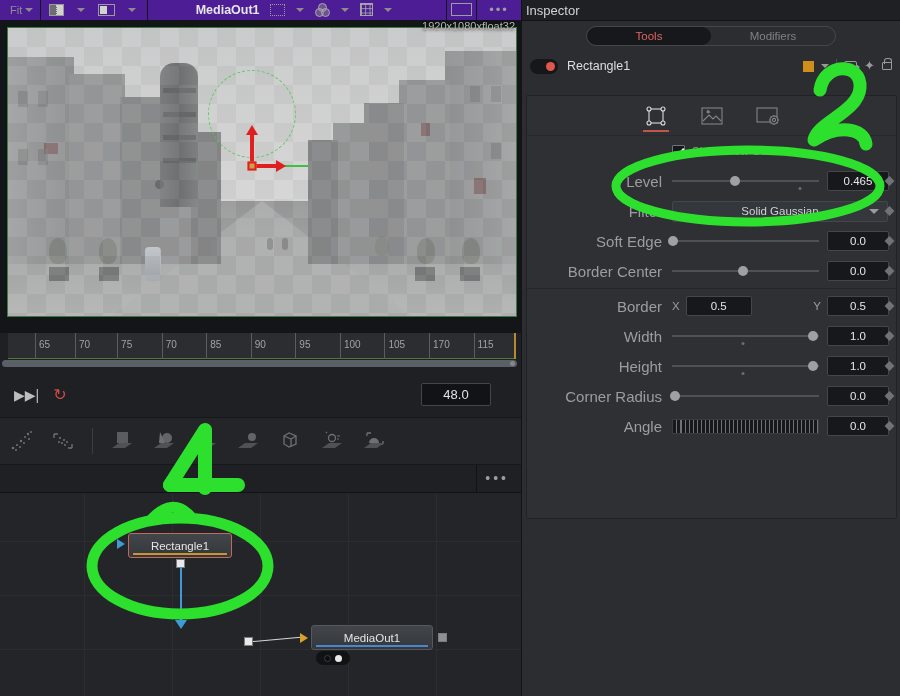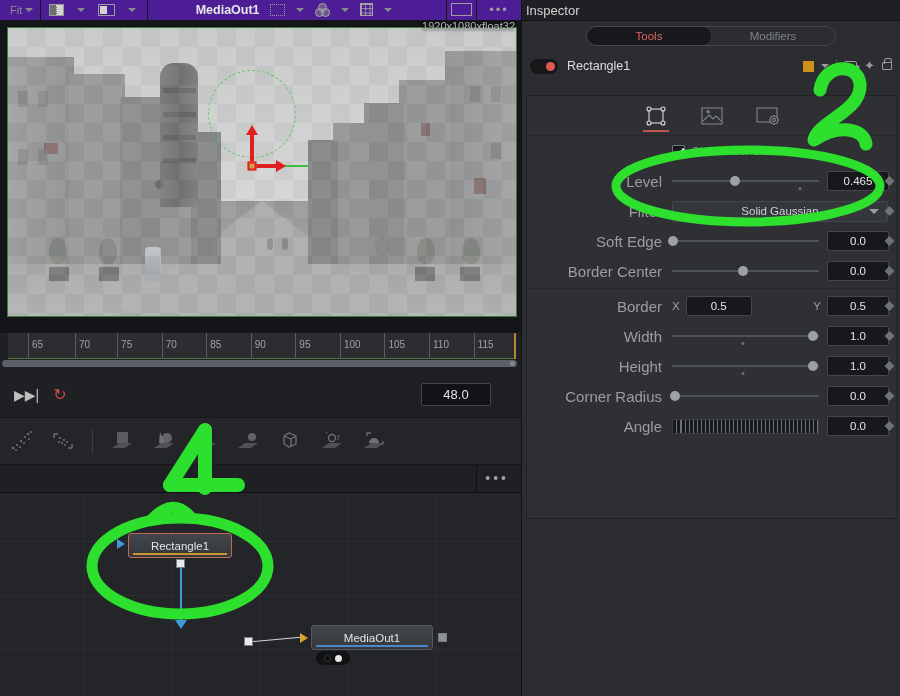--- a/index.html
+++ b/index.html
@@ -464,21 +464,21 @@
           <div class="w-ax-x"></div>
           <div class="w-center"></div>
         </div>
       </div>
       <div class="res-label">1920x1080xfloat32</div>
     </div>
 
     <div class="ruler-wrap">
       <div class="ruler" id="ruler">
         <div class="ruler-rightmark"></div>
-      <div class="tick" style="left: 20px;">
+      <div class="tick" style="left: 27px;">
             <span>65</span>
           </div>
           <div class="tick" style="left: 67px;">
             <span>70</span>
           </div>
           <div class="tick" style="left: 109.123px;">
             <span>75</span>
           </div>
           <div class="tick" style="left: 153.684px;">
             <span>70</span>
@@ -492,21 +492,21 @@
           <div class="tick" style="left: 287.368px;">
             <span>95</span>
           </div>
           <div class="tick" style="left: 331.93px;">
             <span>100</span>
           </div>
           <div class="tick" style="left: 376.491px;">
             <span>105</span>
           </div>
           <div class="tick" style="left: 421.053px;">
-            <span>110</span>
+            <span>170</span>
           </div>
           <div class="tick" style="left: 465.614px;">
             <span>115</span>
           </div>
         </div>
       <div class="scrollbar"></div>
     </div>
 
     <div class="transport">
       <span class="tp-icon">▶▶|</span>

